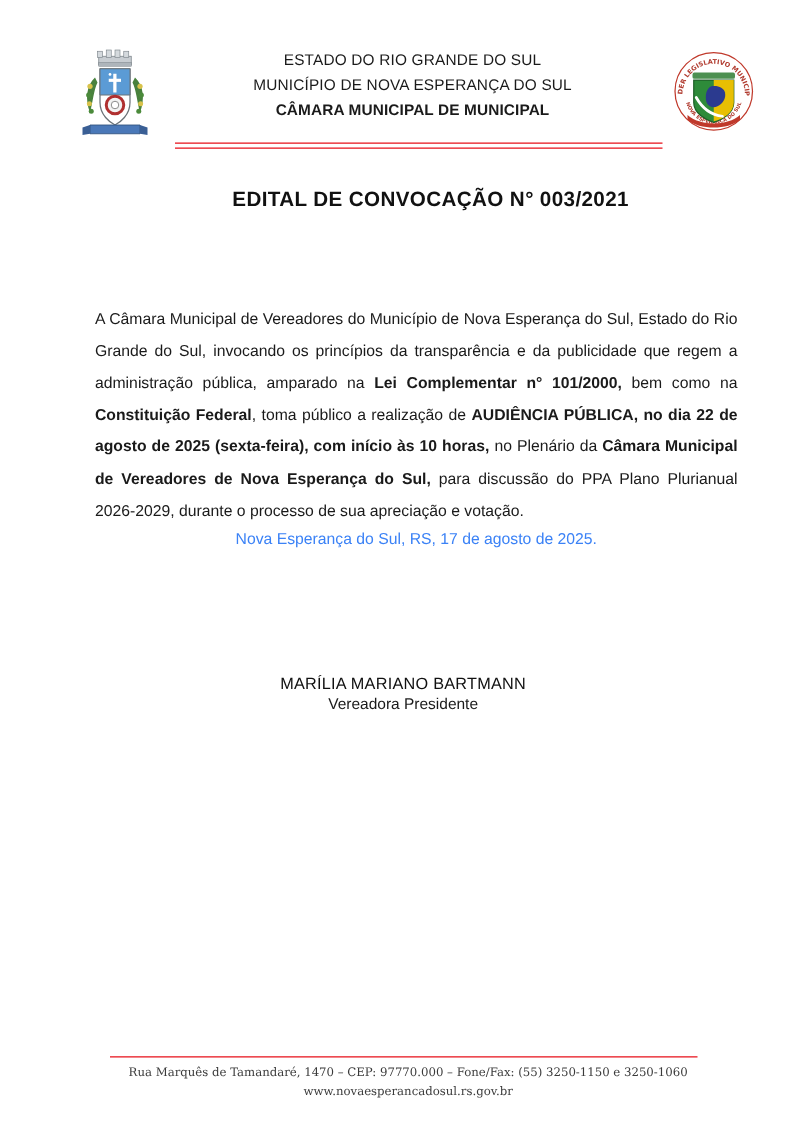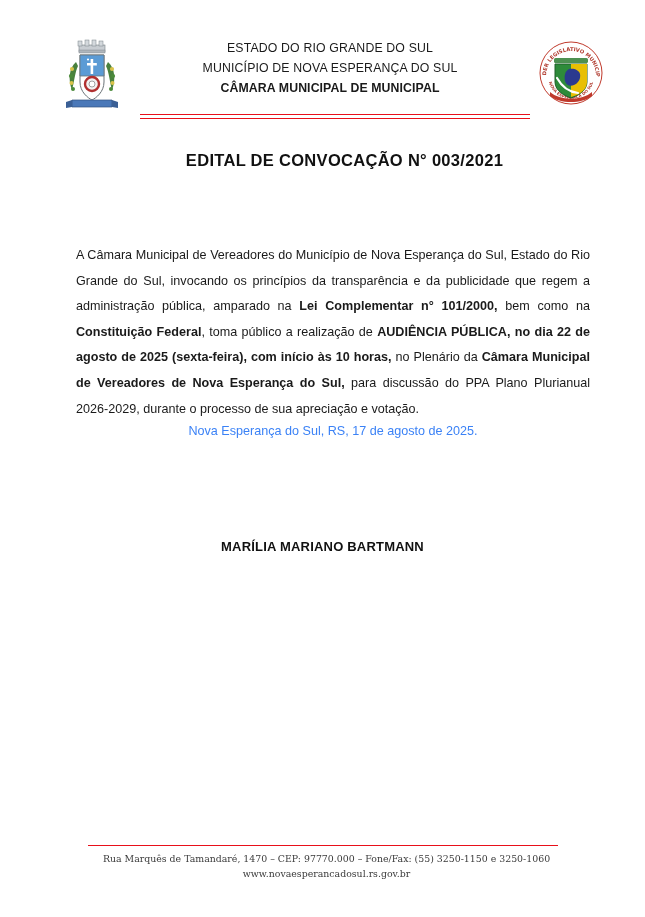--- a/index.html
+++ b/index.html
@@ -119,21 +119,21 @@
   
   .signature {
     position: absolute;
     top: 538px;
     left: 0;
     width: 645px;
     text-align: center;
   }
   .sig-name {
     font-size: 13px;
-    font-weight: bold;
+    font-weight: normal;
     line-height: 17px;
     letter-spacing: 0.2px;
     color: #111;
   }
   .sig-role {
     font-size: 12.4px;
     line-height: 16px;
     color: #1a1a1a;
   }
   .sig-party {
@@ -261,20 +261,21 @@
   </div>
 
   <div class="doc-title">EDITAL DE CONVOCAÇÃO N° 003/2021</div>
 
   <p class="body-text"><span>A Câmara Municipal de Vereadores do Município de Nova Esperança do Sul, Estado do Rio Grande do Sul, invocando os princípios da transparência e da publicidade que regem a administração pública, amparado na </span><b>Lei Complementar n° 101/2000,</b><span> bem como na </span><b>Constituição Federal</b><span>, toma público a realização de </span><b>AUDIÊNCIA PÚBLICA, no dia 22 de agosto de 2025 (sexta-feira), com início às 10 horas,</b><span> no Plenário da </span><b>Câmara Municipal de Vereadores de Nova Esperança do Sul,</b><span> para discussão do PPA Plano Plurianual 2026-2029, durante o processo de sua apreciação e votação.</span></p>
 
   <div class="date-line">Nova Esperança do Sul, RS, 17 de agosto de 2025.</div>
 
   <div class="signature">
     <div class="sig-name">MARÍLIA MARIANO BARTMANN</div>
+    <div class="sig-role">Vereadora Presidente</div>
   </div>
 
   <div class="footer">
     <div class="footer-rule"></div>
     <div class="footer-lines">
       <div>Rua Marquês de Tamandaré, 1470 – CEP: 97770.000 – Fone/Fax: (55) 3250-1150 e 3250-1060</div>
       <div>www.novaesperancadosul.rs.gov.br</div>
     </div>
   </div>
 

